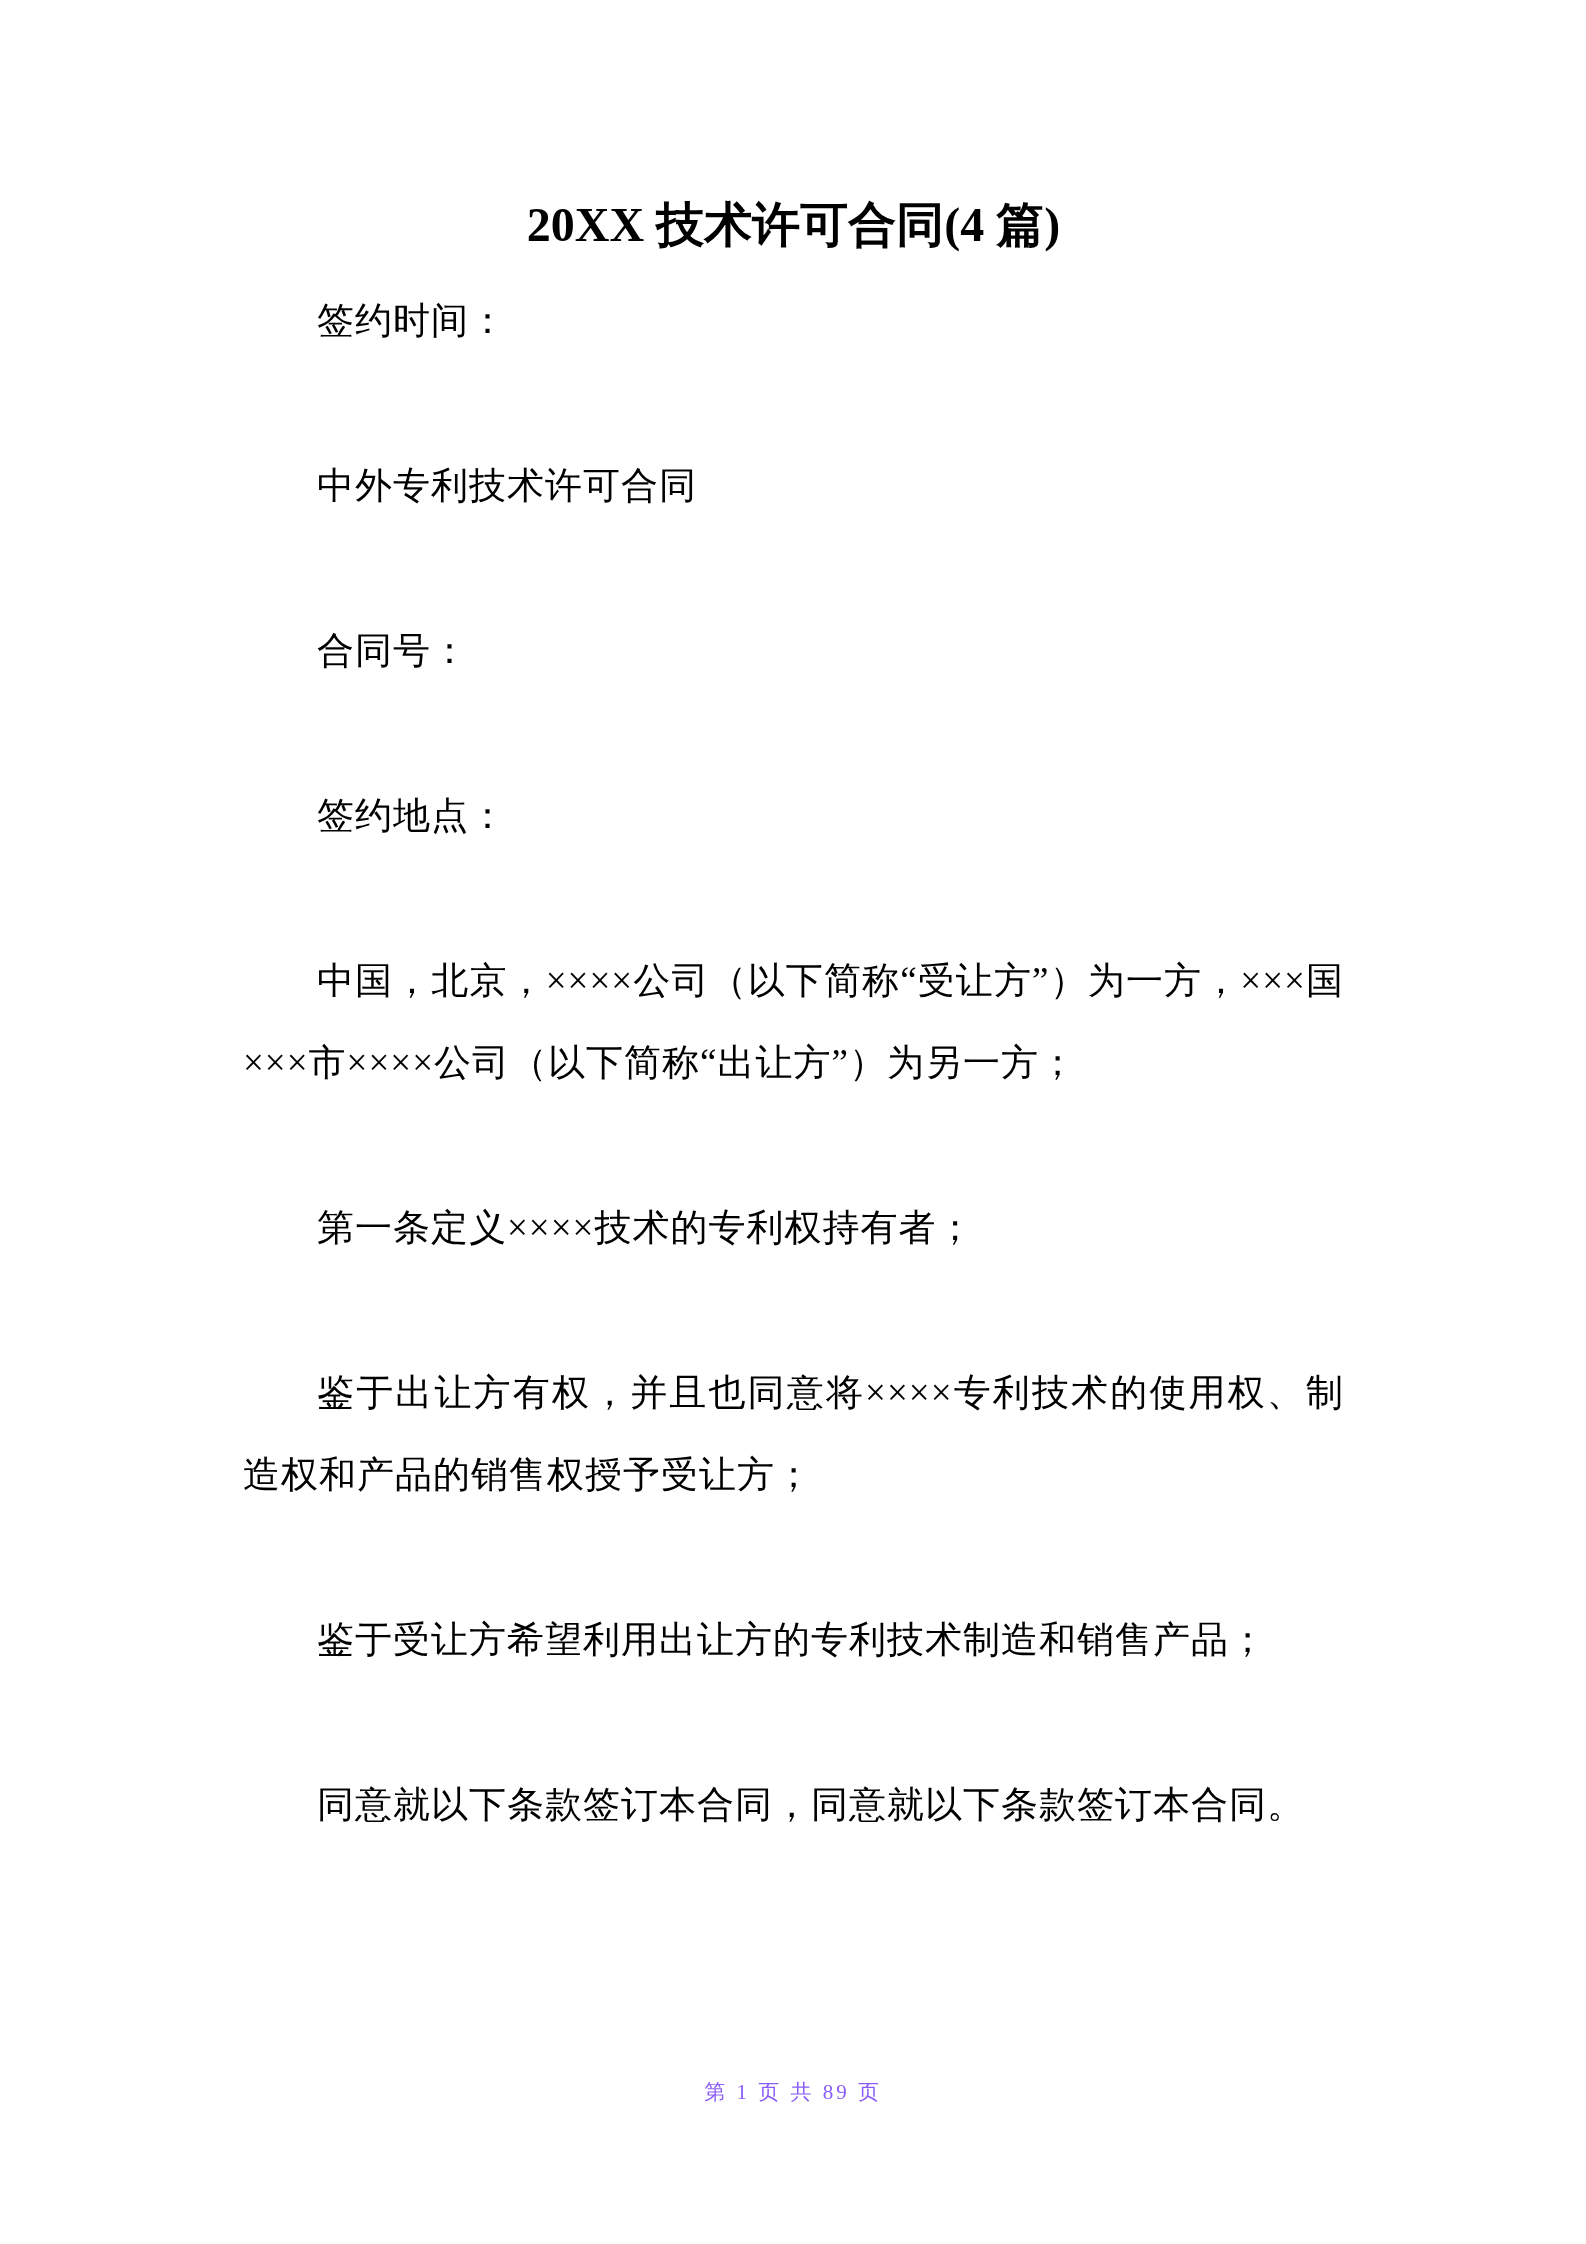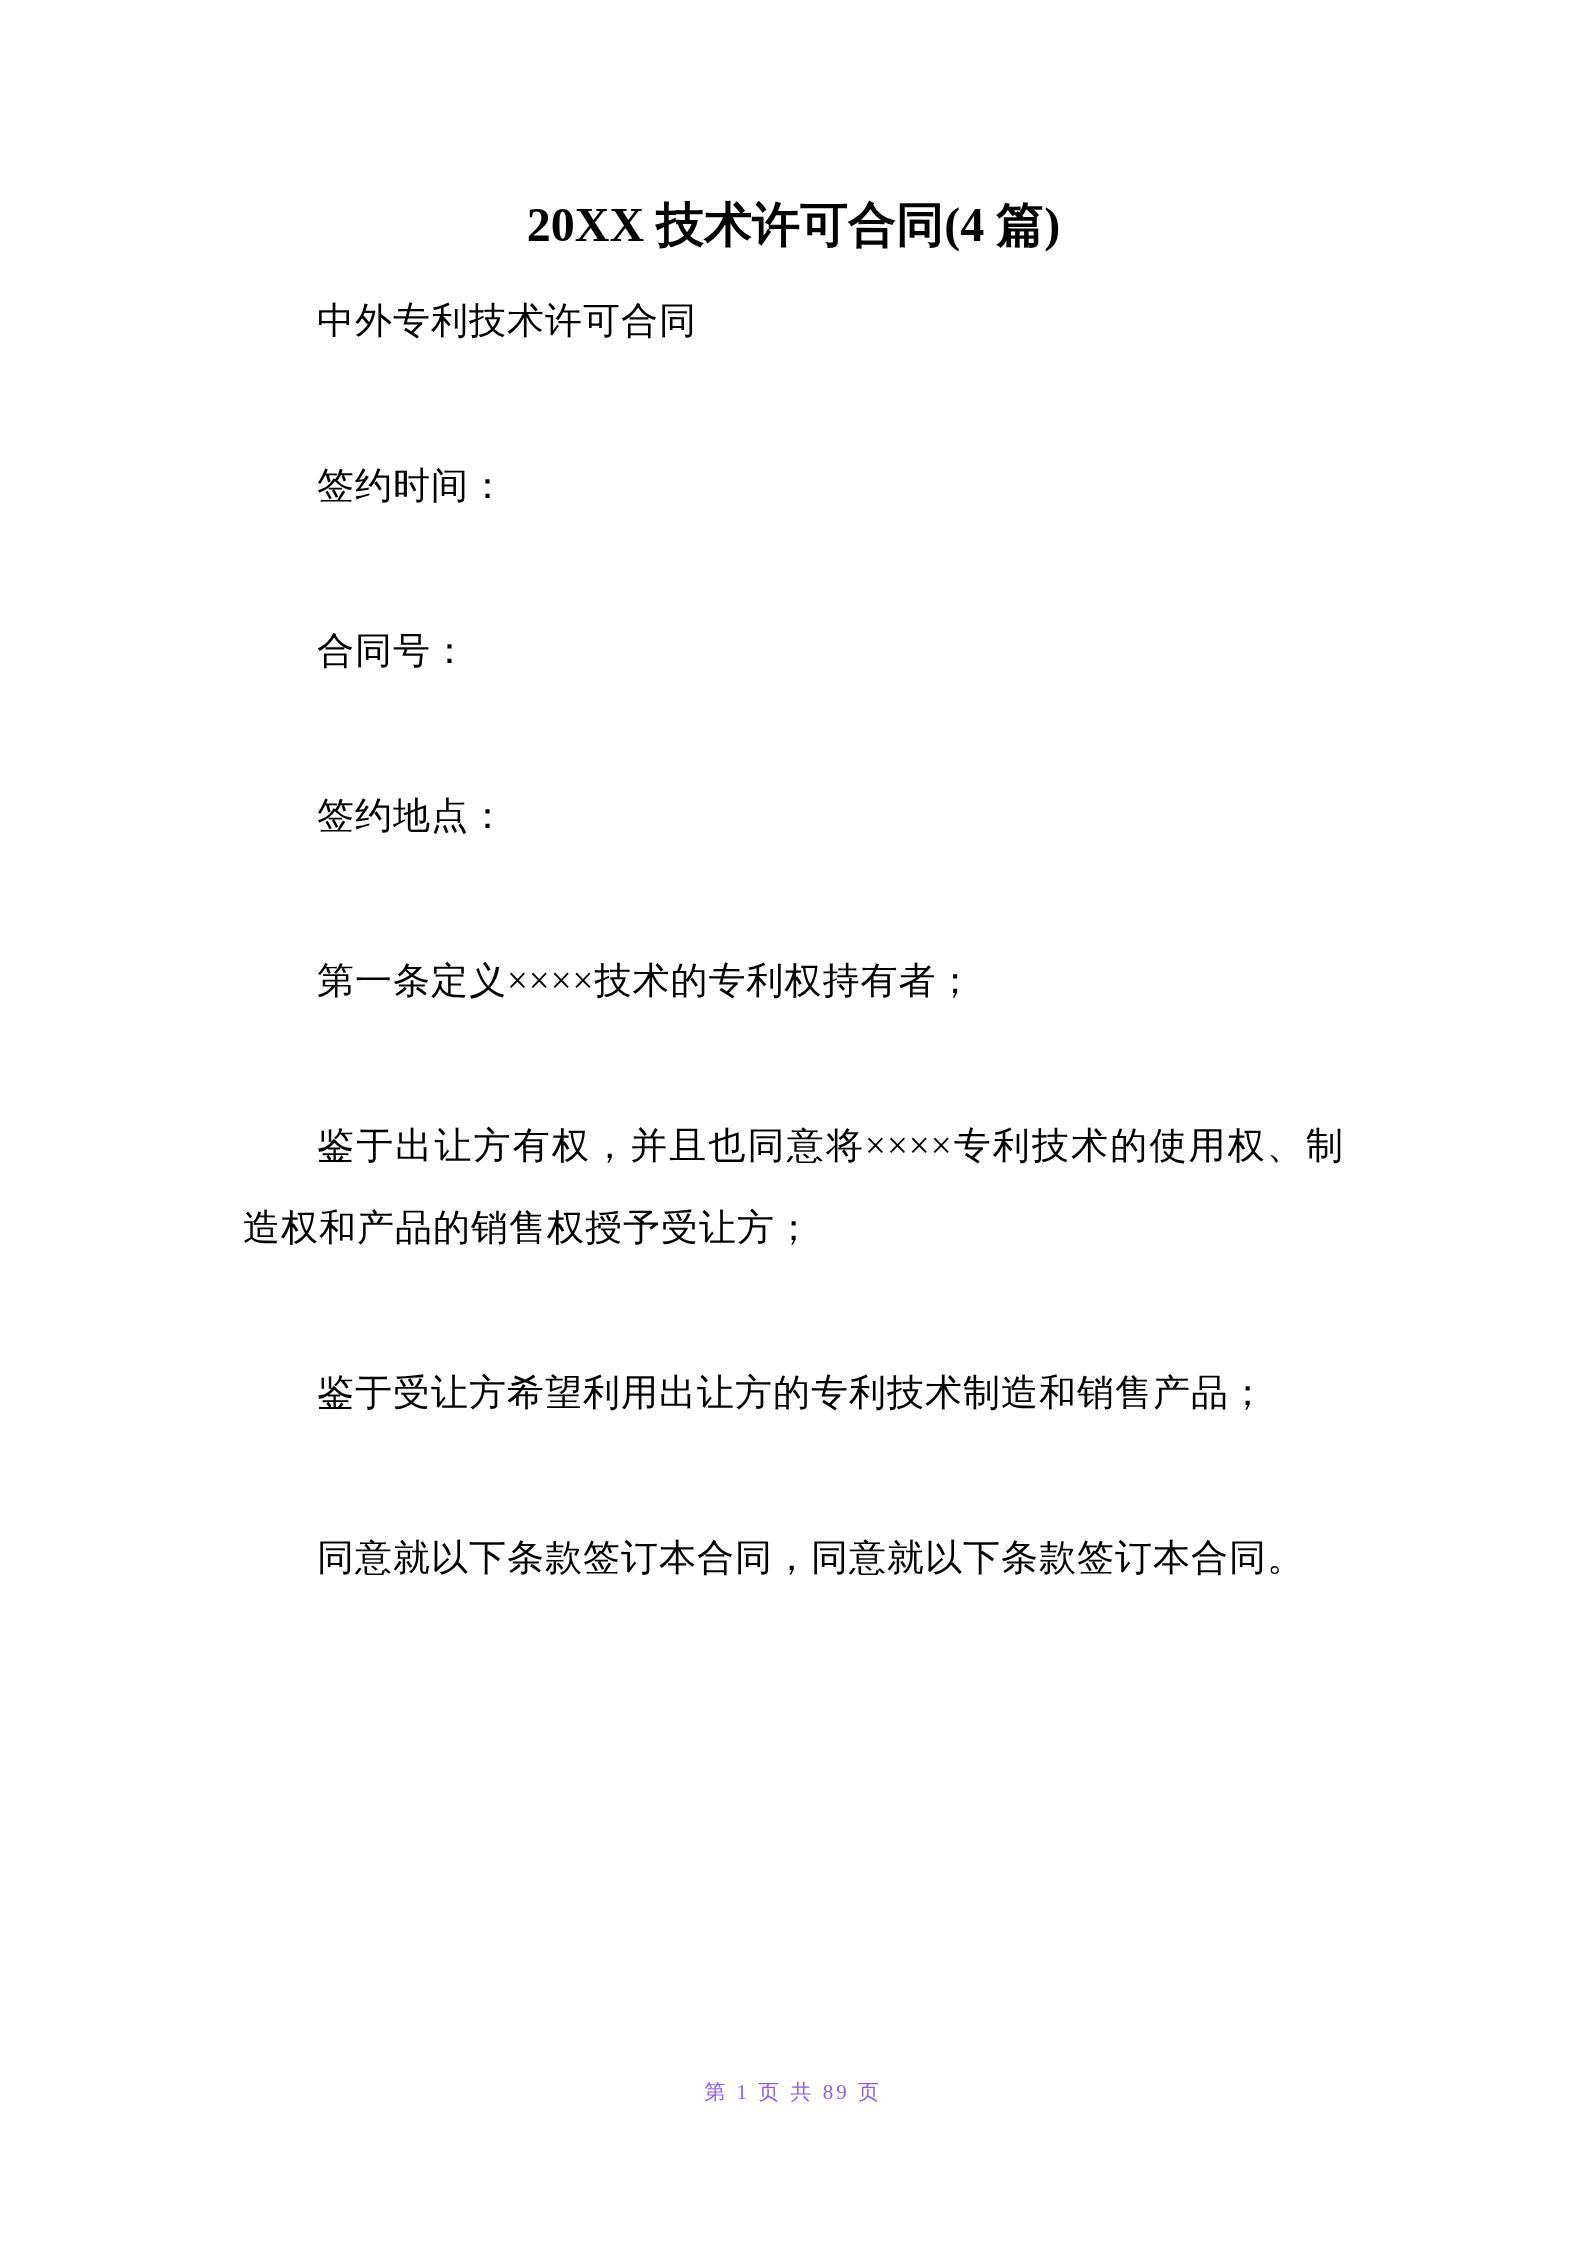--- a/index.html
+++ b/index.html
@@ -48,24 +48,25 @@
     }
   </style>
 </head>
 <body>
 
 <div class="page">
 
   <h1 class="doc-title">20XX 技术许可合同(4 篇)</h1>
 
   <div class="doc-body">
+    <p>签约时间：</p>
     <p>中外专利技术许可合同</p>
-    <p>签约时间：</p>
     <p>合同号：</p>
     <p>签约地点：</p>
+    <p>中国，北京，××××公司（以下简称“受让方”）为一方，×××国×××市××××公司（以下简称“出让方”）为另一方；</p>
     <p>第一条定义××××技术的专利权持有者；</p>
     <p>鉴于出让方有权，并且也同意将××××专利技术的使用权、制造权和产品的销售权授予受让方；</p>
     <p>鉴于受让方希望利用出让方的专利技术制造和销售产品；</p>
     <p>同意就以下条款签订本合同，同意就以下条款签订本合同。</p>
   </div>
 
   <div class="page-footer">
     <span>第 1 页 共 89 页</span>
   </div>
 

